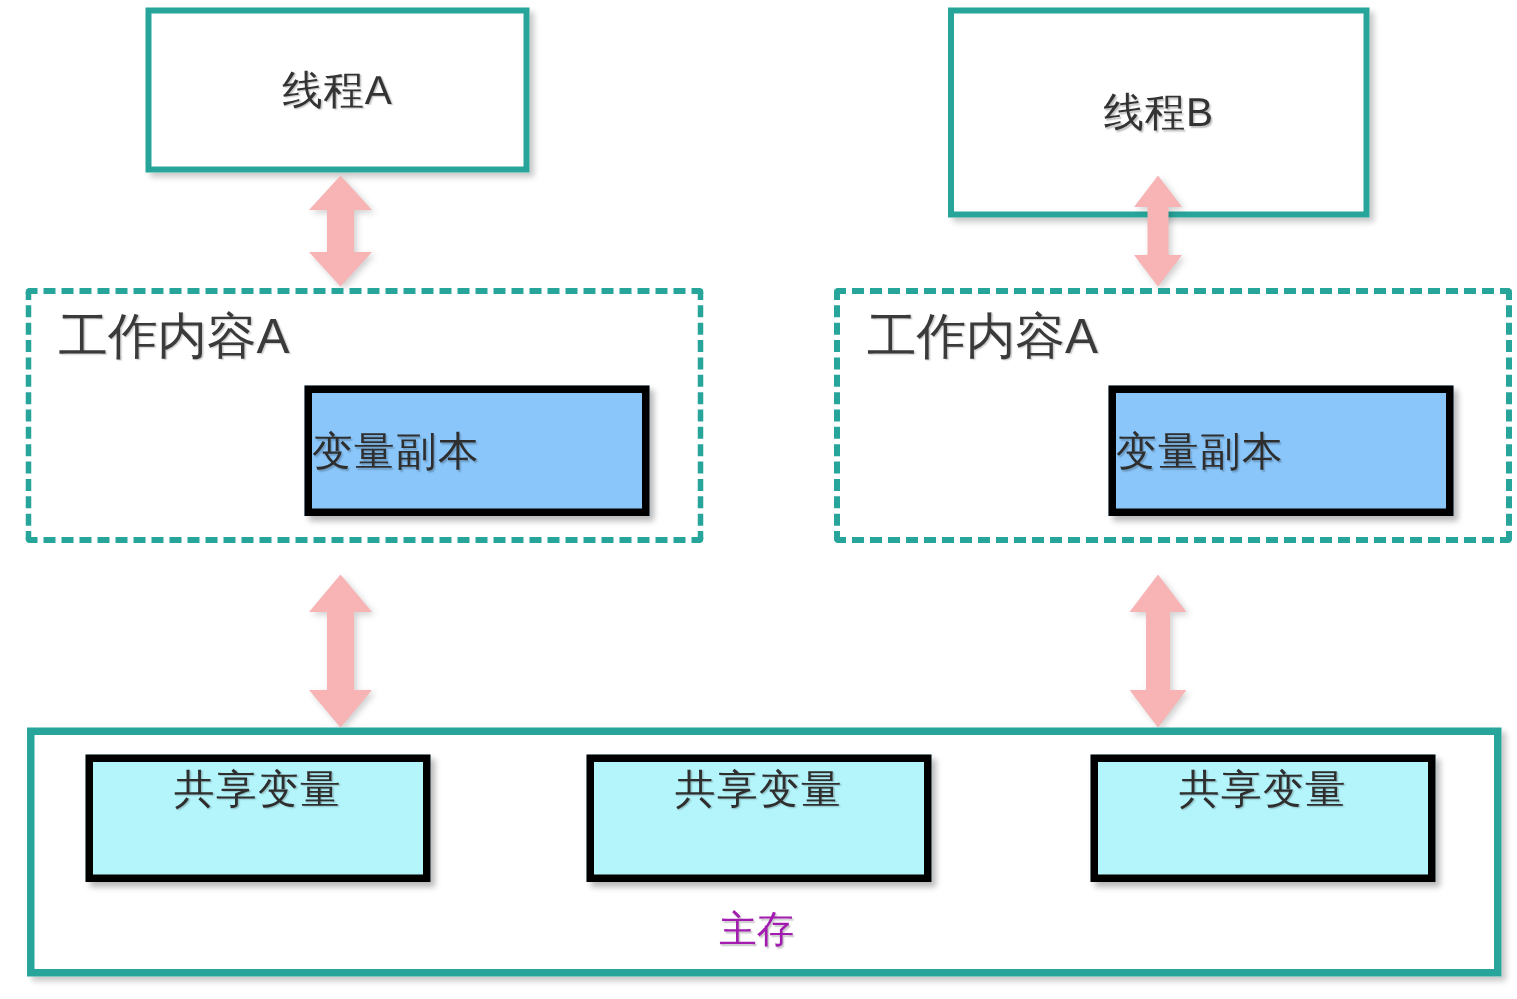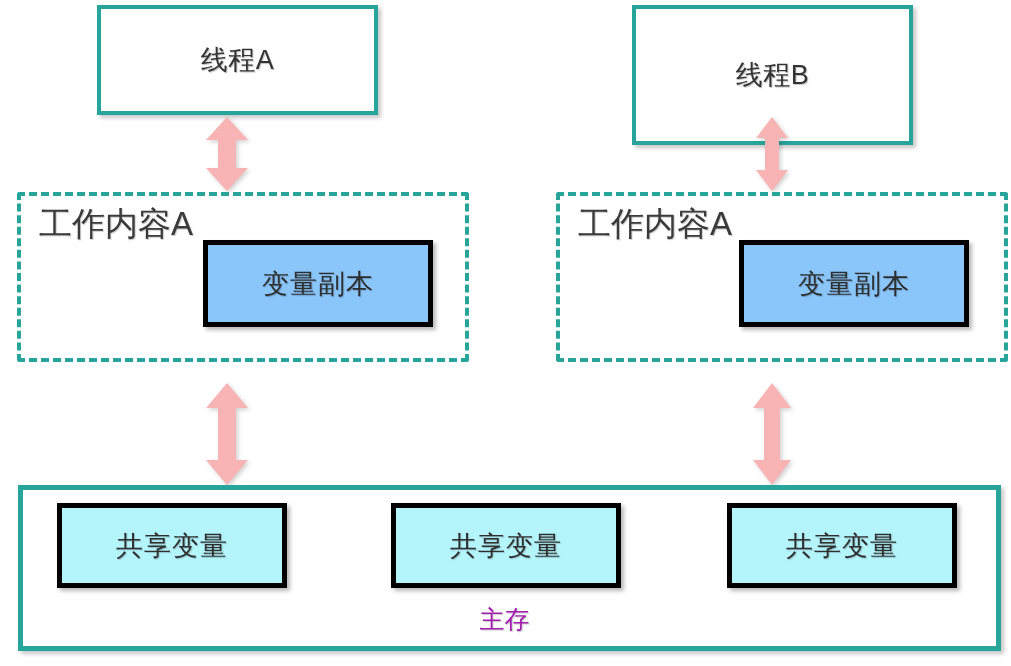--- a/index.html
+++ b/index.html
@@ -55,22 +55,22 @@
   }
 
   
   .var-copy {
     position: absolute;
     box-sizing: border-box;
     background: var(--blue, #8ac6fa);
     border: 5px solid #000000;
     display: flex;
     align-items: center;
-    justify-content: center;
     box-shadow: 3px 3px 4px rgba(0,0,0,0.28);
+    margin-top: 17px;
   }
   .var-copy .label {
     font-size: 27px;
     color: #2e2e2e;
     letter-spacing: 1px;
     text-shadow: 1px 1px 1px rgba(0,0,0,0.22);
   }
 
   
   .main-memory {
@@ -91,21 +91,21 @@
     text-shadow: 1px 1px 1px rgba(0,0,0,0.22);
   }
 
   
   .shared-var {
     position: absolute;
     box-sizing: border-box;
     background: var(--cyan, #b4f4fb);
     border: 5px solid #000000;
     display: flex;
-    align-items: center;
+    align-items: flex-start;
     justify-content: center;
     box-shadow: 3px 3px 4px rgba(0,0,0,0.28);
   }
   .shared-var .label {
     font-size: 27px;
     color: #2e2e2e;
     letter-spacing: 1px;
     text-shadow: 1px 1px 1px rgba(0,0,0,0.22);
   }
 
@@ -114,21 +114,21 @@
     position: absolute;
     filter: drop-shadow(2px 2px 2px rgba(0,0,0,0.18));
   }
   .arrow svg { display: block; width: 100%; height: 100%; }
 </style>
 </head>
 <body>
 
 <div id="canvas" style="--teal:#27a59a; --blue:#8ac6fa; --cyan:#b4f4fb; --pink:#f8b4b4;">
 
-  <div class="thread-box" style="left:97px; top:5px; width:281px; height:110px;">
+  <div class="thread-box" style="left:97px; top:5px; width:256px; height:110px;">
     <span class="label">线程A</span>
   </div>
 
   <div class="arrow" style="left:206px; top:117px; width:42px; height:74px;">
     <svg viewBox="0 0 42 74" preserveAspectRatio="none" aria-hidden="true">
       <polygon points="21,0 42,23 30,23 30,51 42,51 21,74 0,51 12,51 12,23 0,23" fill="#f8b4b4"></polygon>
     </svg>
   </div>
 
   <div class="work-box" style="left:17px; top:192px; width:452px; height:170px;">

